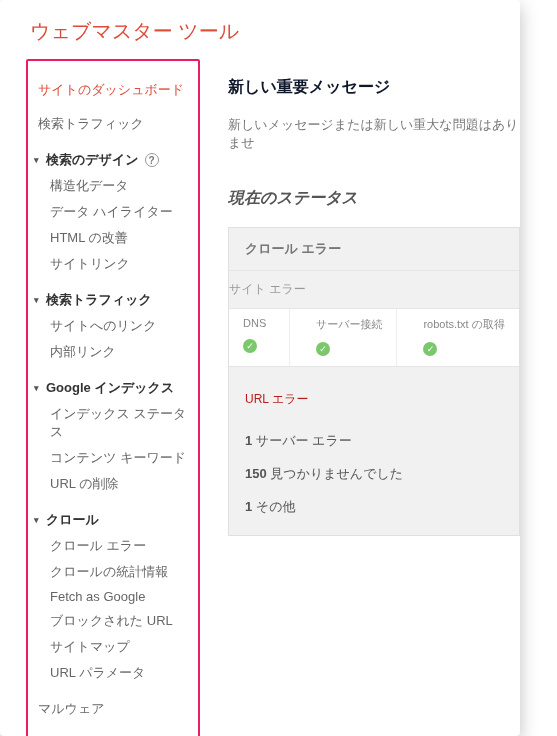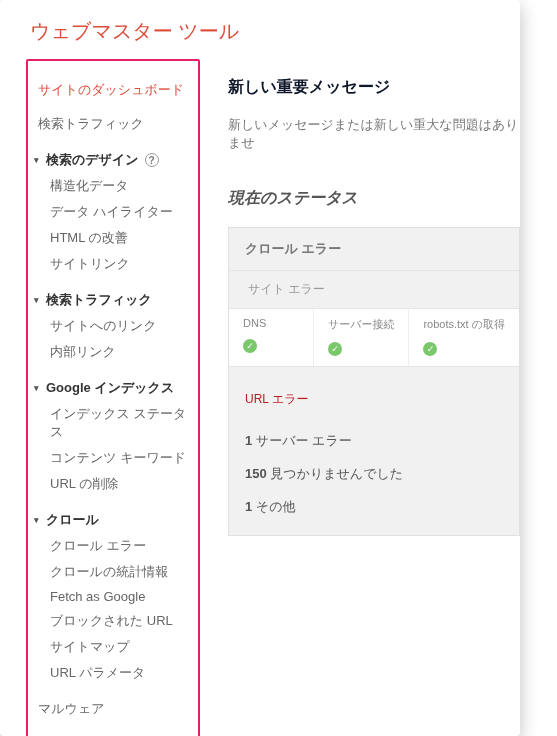--- a/index.html
+++ b/index.html
@@ -113,29 +113,30 @@
       border: 1px solid #e0e0e0;
     }
     .panel-header {
       padding: 12px 16px;
       font-size: 13px;
       font-weight: bold;
       color: #777;
       border-bottom: 1px solid #e5e5e5;
     }
     .panel-sub {
-      padding: 10px 19px;
+      padding: 10px 0;
       font-size: 12px;
       color: #999;
     }
     .status-table {
       background: #fff;
       display: flex;
       border-top: 1px solid #e5e5e5;
       border-bottom: 1px solid #e5e5e5;
+      gap: 12px;
     }
     .status-col {
       flex: 1;
       padding: 8px 14px 10px 14px;
       border-right: 1px solid #eee;
     }
     .status-col:last-child { border-right: none; }
     .status-col-label {
       font-size: 11px;
       color: #888;

